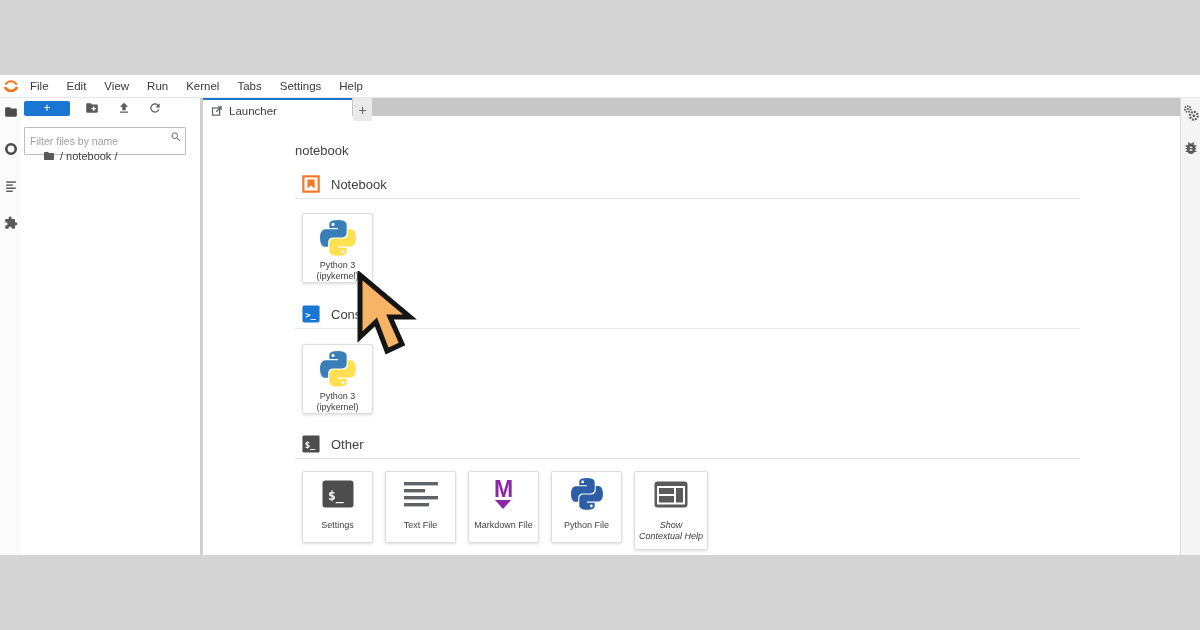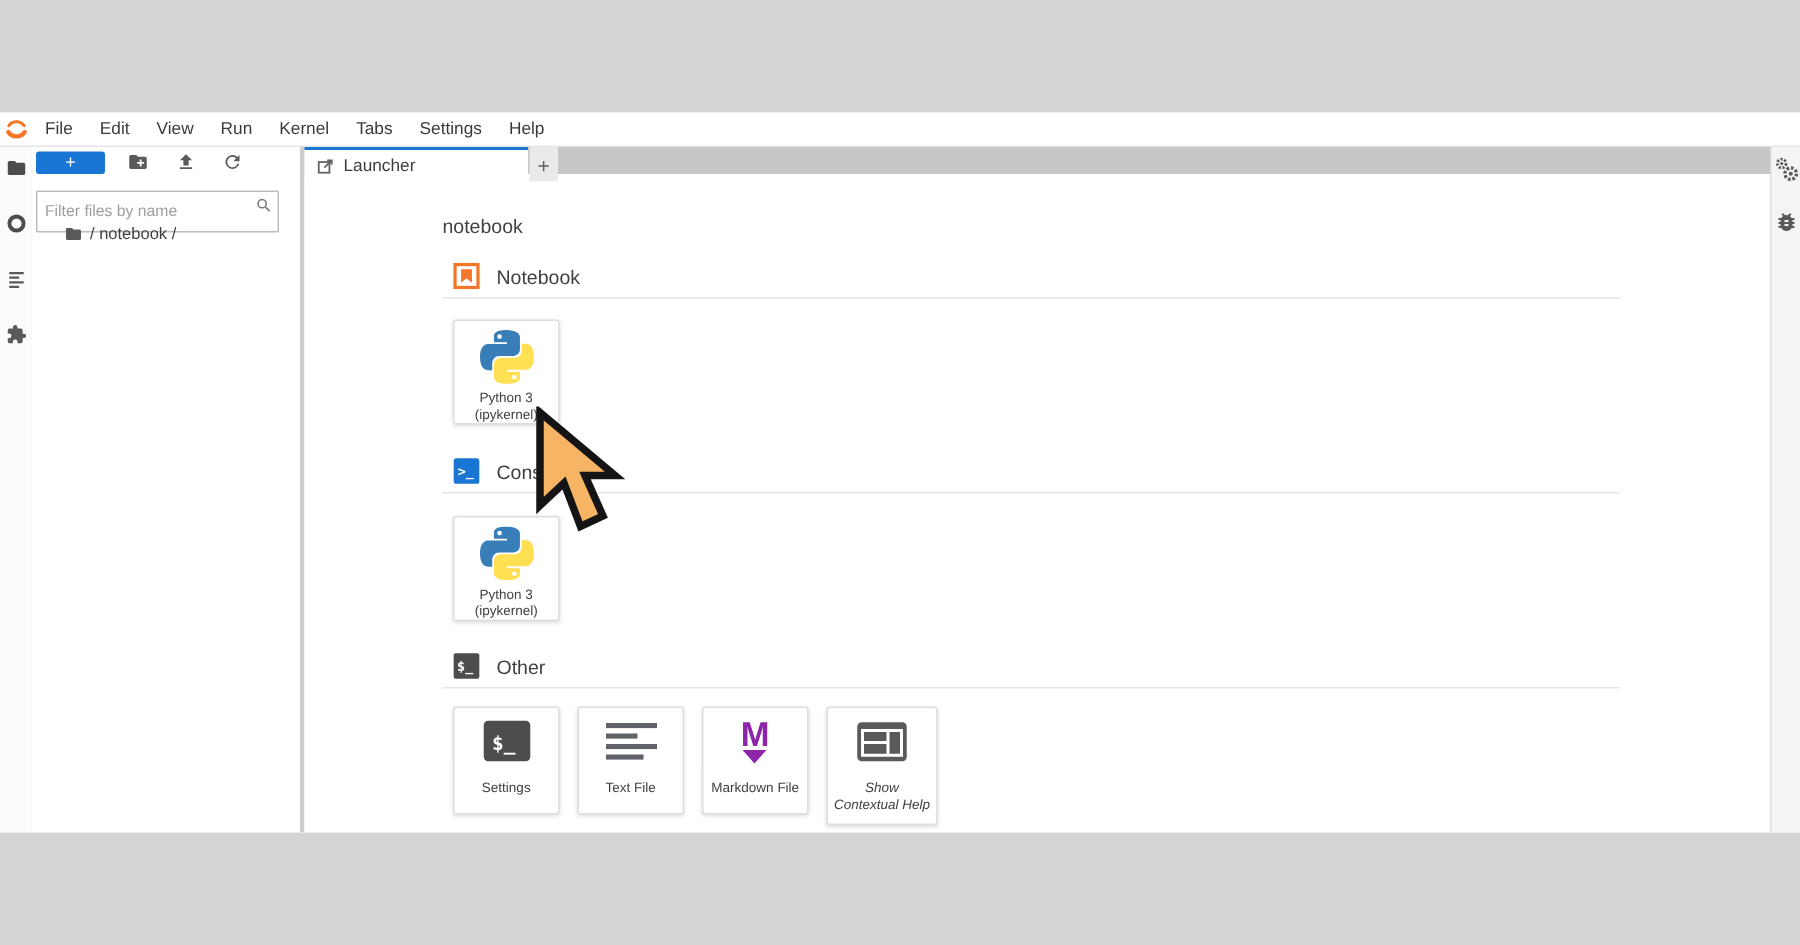--- a/index.html
+++ b/index.html
@@ -236,20 +236,29 @@
           <div class="card other-card">
             <div class="icon-box">
               <div class="md-icon">
                 <div class="md-m">M</div>
                 <div class="md-tri"></div>
               </div>
             </div>
             <div class="card-label">Markdown File</div>
           </div>
 
+          <div class="card other-card">
+            <div class="icon-box">
+              <svg width="32" height="32" viewBox="0 0 256 255">
+                <path d="M126.9.07c-64.8 0-60.8 28.1-60.8 28.1l.1 29.1h61.9v8.7H41.6S.1 61.4.1 126.8c0 65.4 36.2 63.1 36.2 63.1h21.6v-30.4s-1.2-36.2 35.6-36.2h61.4s34.5.6 34.5-33.3V34S194.7.07 126.9.07zM92.8 19.66a11.1 11.1 0 1 1 0 22.26 11.1 11.1 0 0 1 0-22.26z" fill="#2b5ea7"></path>
+                <path d="M128.8 254.13c64.8 0 60.8-28.1 60.8-28.1l-.1-29.1h-61.9v-8.7h86.4s41.5 4.7 41.5-60.7c0-65.4-36.2-63.1-36.2-63.1h-21.6v30.4s1.2 36.2-35.6 36.2h-61.4s-34.5-.6-34.5 33.3v56s-5.3 33.8 62.6 33.8zm34.1-19.6a11.1 11.1 0 1 1 0-22.2 11.1 11.1 0 0 1 0 22.2z" fill="#2b5ea7"></path>
+              </svg>
+            </div>
+            <div class="card-label">Python File</div>
+          </div>
 
           <div class="card other-card tall">
             <div class="icon-box">
               <svg width="34" height="27" viewBox="0 0 34 27">
                 <rect x="0.5" y="0.5" width="33" height="26" rx="3" fill="#5a5a5a"></rect>
                 <rect x="4" y="6" width="26" height="16.5" fill="none" stroke="#ffffff" stroke-width="2"></rect>
                 <line x1="21" y1="6" x2="21" y2="22.5" stroke="#ffffff" stroke-width="2"></line>
                 <line x1="4" y1="14" x2="21" y2="14" stroke="#ffffff" stroke-width="2"></line>
               </svg>
             </div>

